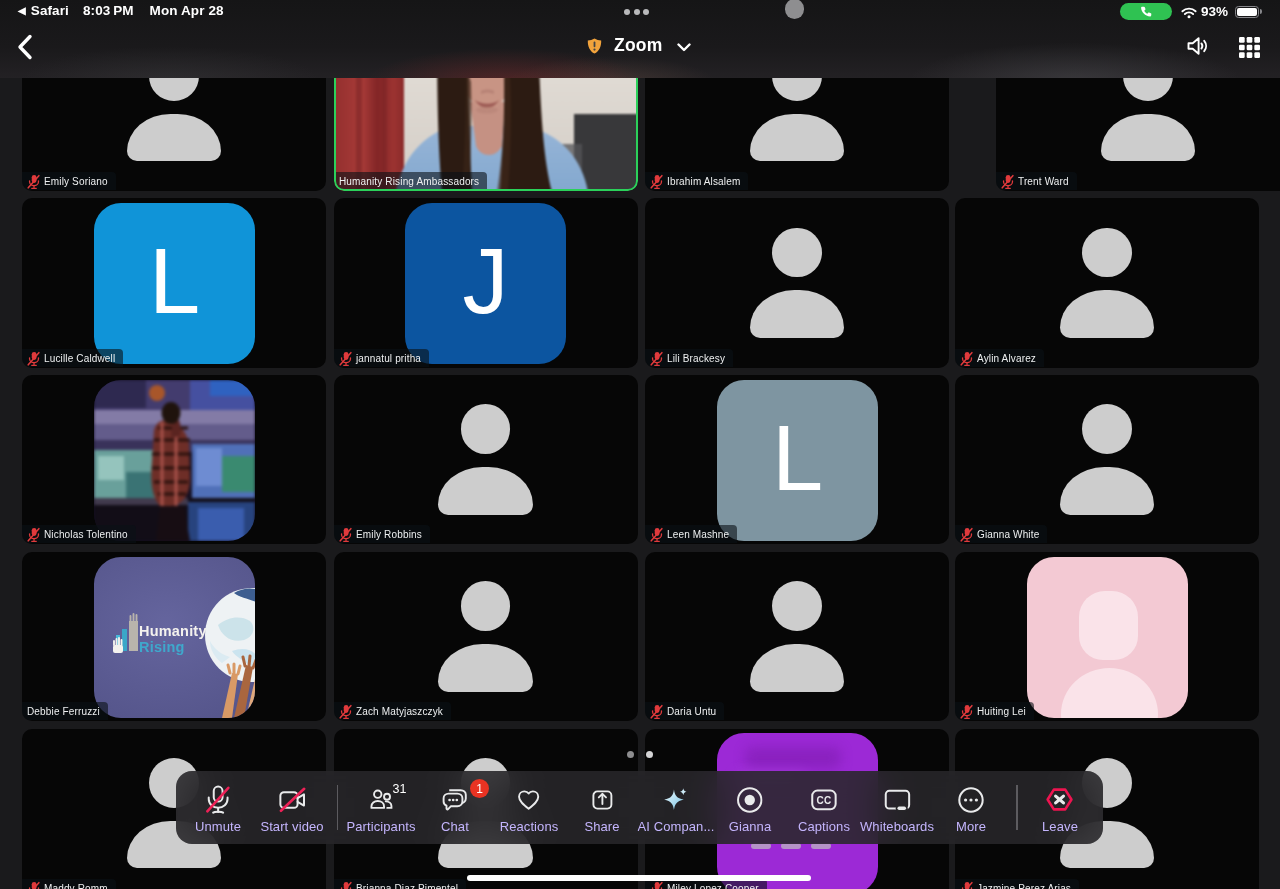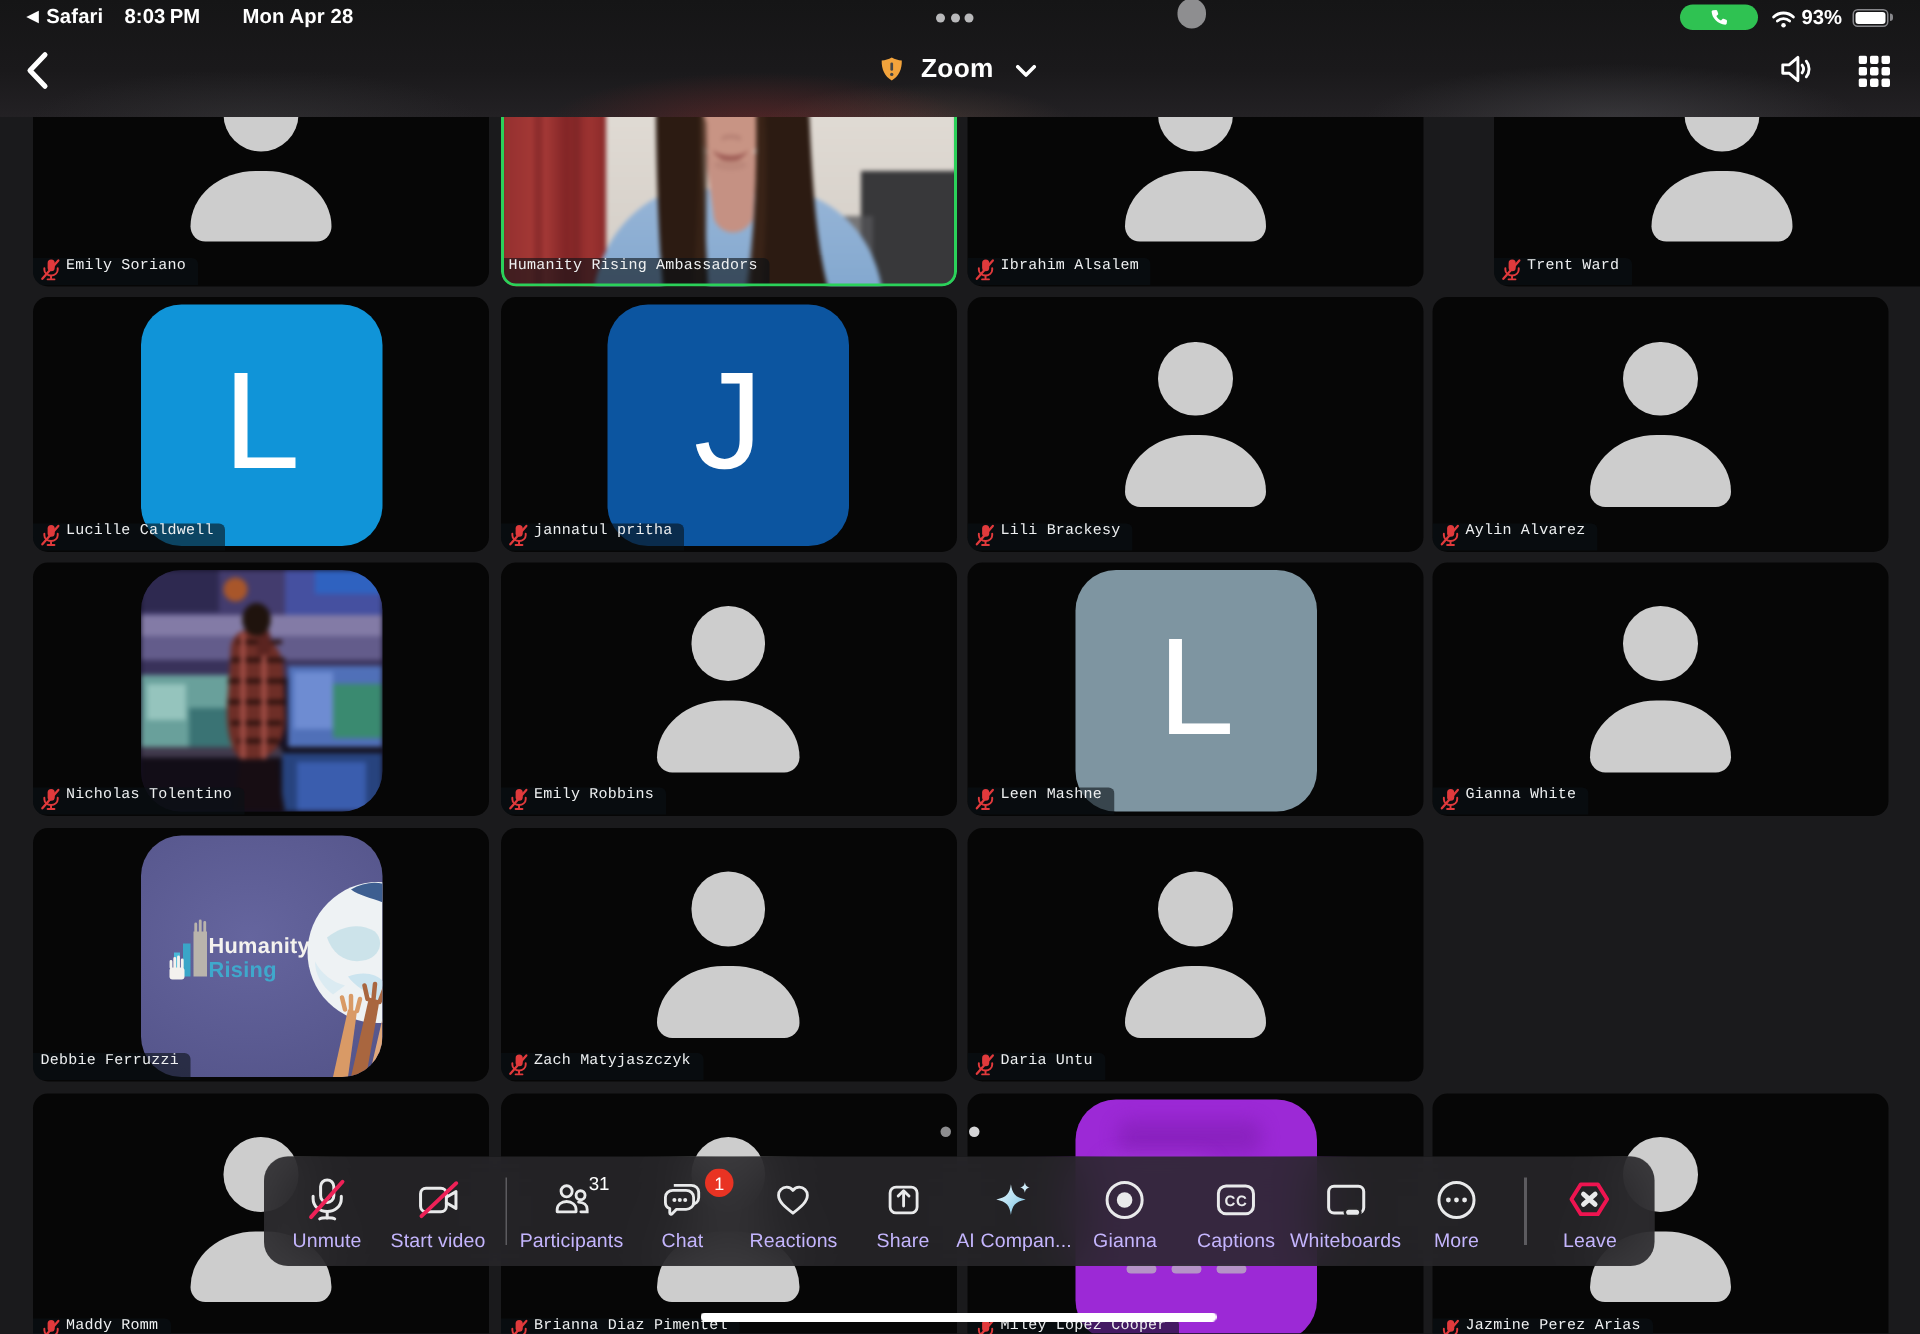--- a/index.html
+++ b/index.html
@@ -3,21 +3,21 @@
 <style>
 * { margin:0; padding:0; box-sizing:border-box; -webkit-font-smoothing:antialiased; }
 html,body { width:1280px; height:889px; overflow:hidden; background:#1a1a1c; font-family:"Liberation Sans",sans-serif; }
 .stage { position:relative; width:1280px; height:889px; overflow:hidden; background:#1a1a1c; }
 .tile { position:absolute; width:304px; height:169.3px; background:#060606; border-radius:10px; overflow:hidden; }
 .tile.active::after { content:''; position:absolute; inset:0; border:2.5px solid #2bd15a; border-radius:10px; z-index:5; }
 .av-h { position:absolute; left:127.1px; top:29.3px; width:49.8px; height:49.8px; border-radius:50%; background:#cdcdcd; }
 .av-b { position:absolute; left:104.8px; top:92px; width:94.5px; height:47.5px; background:#cdcdcd; border-radius:48px 48px 11px 11px / 41px 41px 11px 11px; }
 .sq { position:absolute; left:71.5px; top:4.5px; width:161px; height:161px; border-radius:27px; }
 .ltr { will-change:transform; position:absolute; left:0; top:0; width:100%; height:100%; display:flex; align-items:center; justify-content:center; color:#fff; font-weight:400; padding-bottom:4px; }
-.lab { will-change:transform; position:absolute; left:0; bottom:1px; height:18px; display:flex; padding:0 8px 0 5px; background:rgba(10,16,22,0.6); border-radius:0 4px 0 0; max-width:96%;font-family:Liberation Mono, monospace; }
+.lab { will-change:transform; position:absolute; left:0; bottom:1px; height:18px; display:flex; align-items:center; padding:0 8px 0 5px; background:rgba(10,16,22,0.6); border-radius:0 4px 0 0; max-width:96%; }
 .lab span { font-size:10px; color:#eef0f1; letter-spacing:0.15px; white-space:nowrap; }
 .lm { margin-right:4px; flex:0 0 auto; }
 .hdr { position:absolute; left:0; top:0; width:1280px; height:77.5px; z-index:20;
 background:
  radial-gradient(200px 48px at 505px 82px, rgba(142,42,40,0.42), rgba(142,42,40,0) 70%),
  radial-gradient(150px 40px at 612px 84px, rgba(120,90,75,0.34), rgba(120,90,75,0) 70%),
  radial-gradient(220px 50px at 1075px 80px, rgba(82,82,86,0.45), rgba(82,82,86,0) 75%),
  radial-gradient(200px 45px at 170px 80px, rgba(60,60,62,0.4), rgba(60,60,62,0) 75%),
  linear-gradient(180deg, #151516 0%, #1a191b 60%, #232124 100%);
 }
@@ -396,20 +396,38 @@
 <rect x="19" y="88" width="10" height="8" rx="2" fill="#f4f2ee"></rect>
 <path d="M20 88 v-4 M22.5 88 v-6 M25 88 v-7 M27.5 88 v-5" stroke="#f4f2ee" stroke-width="1.9" stroke-linecap="round"></path>
 <path d="M36.5 64 v-5 M39.5 64 v-7 M42.5 64 v-6" stroke="#b9b4ac" stroke-width="1.9" stroke-linecap="round"></path>
 </svg>
 <div style="will-change:transform;position:absolute;left:45px;top:66px;font-family:Liberation Sans, sans-serif;font-weight:bold;font-size:14.5px;line-height:16px;color:#f4f2ee;letter-spacing:0.2px">Humanity<br><span style="color:#3fa8cc">Rising</span></div>
 </div>
       <div class="lab">
         <span>Debbie Ferruzzi</span>
       </div>
     </div>
+<div class="tile" style="left:955px;top:552.0px">
+      <div class="sq" style="background:#f3c9d3;overflow:hidden">
+<div style="position:absolute;left:52px;top:34px;width:59px;height:69px;background:#fae3e9;border-radius:26px 26px 24px 24px"></div>
+<div style="position:absolute;left:34px;top:111px;width:97px;height:92px;background:#fae3e9;border-radius:50%"></div>
+</div>
+      <div class="lab">
+        <svg class="lm" width="13" height="15" viewBox="0 0 12 14.5">
+<g fill="none" stroke="#e03a3c" stroke-linecap="round">
+<rect x="4.3" y="0.9" width="4.6" height="7.7" rx="2.3" fill="#e03a3c" stroke="none"></rect>
+<path d="M2.2 6.6 v0.9 c0 2.2 1.9 3.8 4.3 3.8 2.4 0 4.3-1.6 4.3-3.8 v-0.9" stroke-width="1.25"></path>
+<path d="M6.5 11.5 V13" stroke-width="1.25"></path>
+<path d="M4.3 13.8 H8.7" stroke-width="1.25"></path>
+<path d="M0.9 13.4 L11.2 1.6" stroke-width="1.5"></path>
+</g>
+        </svg>
+        <span>Huiting Lei</span>
+      </div>
+    </div>
 <div class="tile" style="left:645px;top:728.8px">
       <div class="sq" style="background:#9c29d6;overflow:hidden">
 <div style="position:absolute;left:28px;top:14px;width:96px;height:22px;background:#7d1cae;opacity:.55;filter:blur(6px);border-radius:8px"></div>
 <div style="position:absolute;left:20px;top:40px;width:70px;height:14px;background:#b04fe0;opacity:.5;filter:blur(7px);border-radius:8px"></div>
 <div style="position:absolute;left:34px;top:110px;width:20px;height:6px;background:#bdb7c2;opacity:.75;border-radius:3px"></div>
 <div style="position:absolute;left:64px;top:110px;width:20px;height:6px;background:#bdb7c2;opacity:.75;border-radius:3px"></div>
 <div style="position:absolute;left:94px;top:110px;width:20px;height:6px;background:#bdb7c2;opacity:.75;border-radius:3px"></div>
 </div>
       <div class="lab">
         <svg class="lm" width="13" height="15" viewBox="0 0 12 14.5">
@@ -418,21 +436,21 @@
 <path d="M2.2 6.6 v0.9 c0 2.2 1.9 3.8 4.3 3.8 2.4 0 4.3-1.6 4.3-3.8 v-0.9" stroke-width="1.25"></path>
 <path d="M6.5 11.5 V13" stroke-width="1.25"></path>
 <path d="M4.3 13.8 H8.7" stroke-width="1.25"></path>
 <path d="M0.9 13.4 L11.2 1.6" stroke-width="1.5"></path>
 </g>
         </svg>
         <span>Miley Lopez Cooper</span>
       </div>
     </div>
 <div class="hdr">
-<div class="statusleft"><span class="tri">◀</span><span style="margin-left:5px">Safari</span><span style="margin-left:14px">8:03 PM</span><span style="margin-left:28px">Mon Apr 28</span></div>
+<div class="statusleft"><span class="tri">◀</span><span style="margin-left:5px">Safari</span><span style="margin-left:14px">8:03 PM</span><span style="margin-left:16px">Mon Apr 28</span></div>
 <div class="mdots">
         <i></i>
         <i></i>
         <i></i>
       </div>
 <div class="camdot"></div>
 <div style="position:absolute;left:1120px;top:3px;width:52px;height:17px;border-radius:8.5px;background:#2fc252">
 <svg width="12" height="12" viewBox="0 0 11 11" style="position:absolute;left:20px;top:2.5px">
 <path d="M2.1 0.8 L3.7 0.6 C4 0.6 4.3 0.8 4.4 1.1 L5 2.7 C5.1 3 5 3.3 4.8 3.5 L3.9 4.3 C4.5 5.5 5.5 6.5 6.7 7.1 L7.5 6.2 C7.7 6 8 5.9 8.3 6 L9.9 6.6 C10.2 6.7 10.4 7 10.4 7.3 L10.2 8.9 C10.1 9.3 9.8 9.6 9.4 9.6 C4.7 9.3 1.1 5.5 1 1.6 C1 1.2 1.5 0.8 2.1 0.8 Z" fill="#fff"></path>
         </svg>

